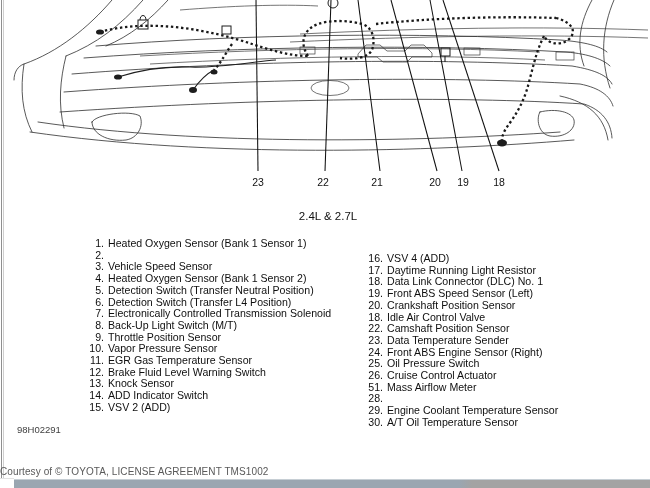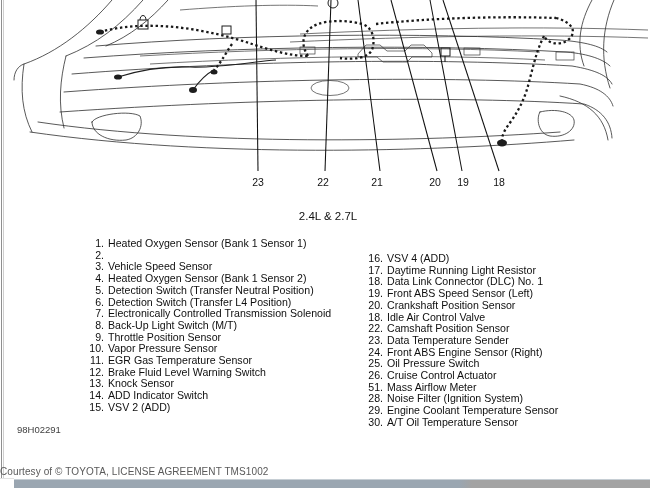--- a/index.html
+++ b/index.html
@@ -240,21 +240,20 @@
     <div class="lrow">
       <span class="lnum">26.</span>
       <span class="ltxt">Cruise Control Actuator</span>
     </div>
     <div class="lrow">
       <span class="lnum">51.</span>
       <span class="ltxt">Mass Airflow Meter</span>
     </div>
     <div class="lrow">
       <span class="lnum">28.</span>
-      <span class="ltxt">Noise Filter (Ignition System)</span>
     </div>
     <div class="lrow">
       <span class="lnum">29.</span>
       <span class="ltxt">Engine Coolant Temperature Sensor</span>
     </div>
     <div class="lrow">
       <span class="lnum">30.</span>
       <span class="ltxt">A/T Oil Temperature Sensor</span>
     </div>
   </div>

